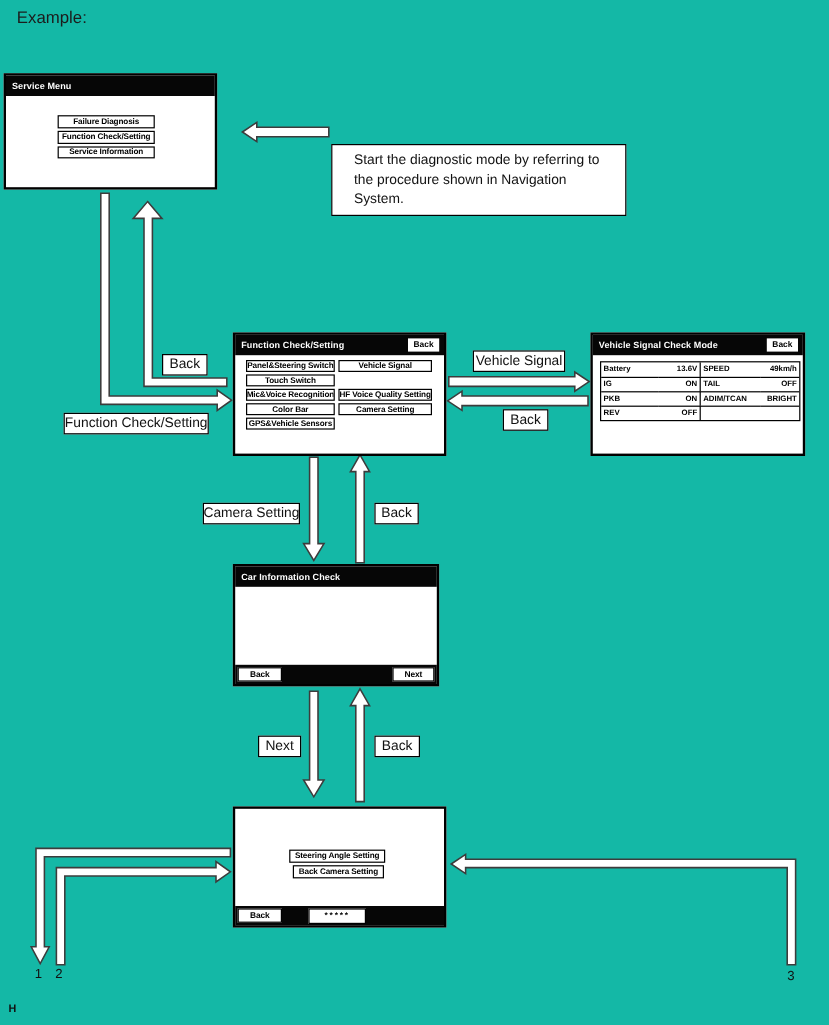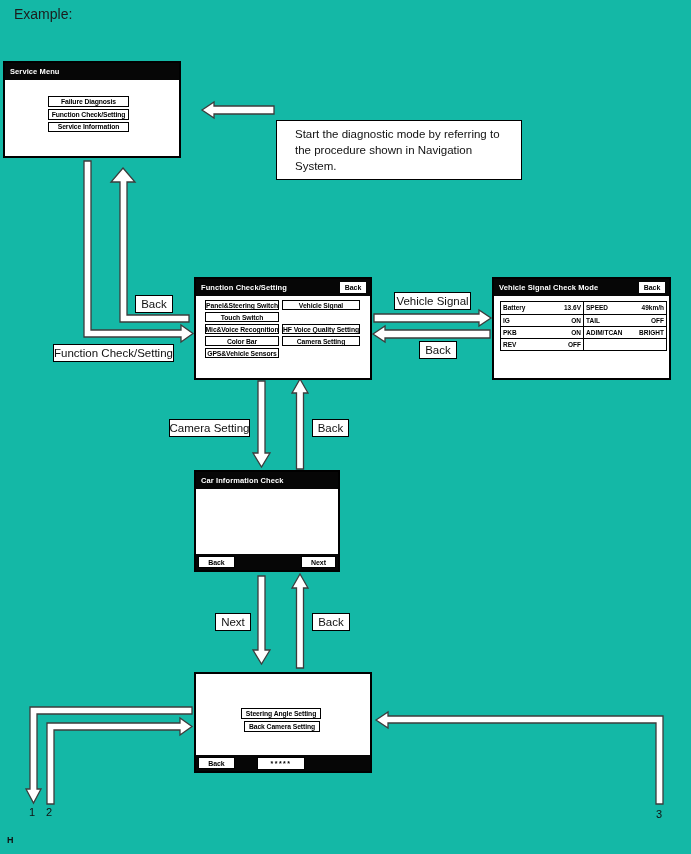--- a/index.html
+++ b/index.html
@@ -108,21 +108,21 @@
       <div class="c val mid rt">ON</div>
       <div class="c lab rt">ADIM/TCAN</div>
       <div class="c val rt">BRIGHT</div>
       <div class="c lab rt">REV</div>
       <div class="c val mid rt">OFF</div>
       <div class="c lab rt"></div>
       <div class="c val rt"></div>
     </div>
   </div>
 
-  <div class="screen" style="left:194px; top:470px; width:146px; height:102px;text-decoration:underline;">
+  <div class="screen" style="left:194px; top:470px; width:172px; height:102px;text-decoration:underline;">
     <div class="titlebar">Car Information Check</div>
     <div class="strip">
       <div class="sbtn" style="left:2px; top:2px; width:37px; height:12px;">Back</div>
       <div class="sbtn" style="right:2px; top:2px; width:35px; height:12px;">Next</div>
     </div>
   </div>
 
   <div class="screen" style="left:194px; top:672px; width:178px; height:101px;">
     <div class="sbtn" style="left:45px; top:34px; width:80px; height:10.5px;">Steering Angle Setting</div>
     <div class="sbtn" style="left:48px; top:47px; width:76px; height:10.5px;">Back Camera Setting</div>

